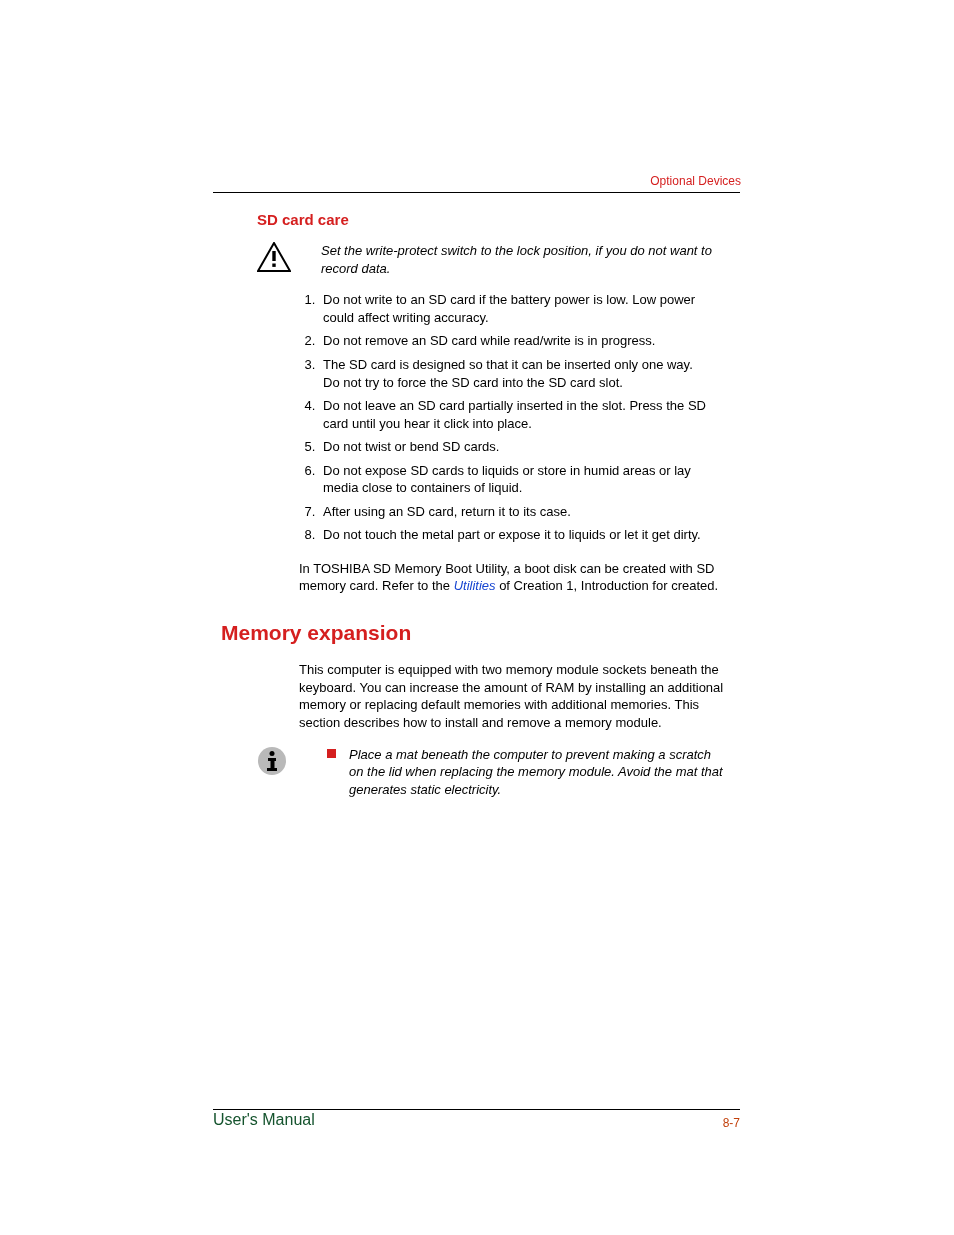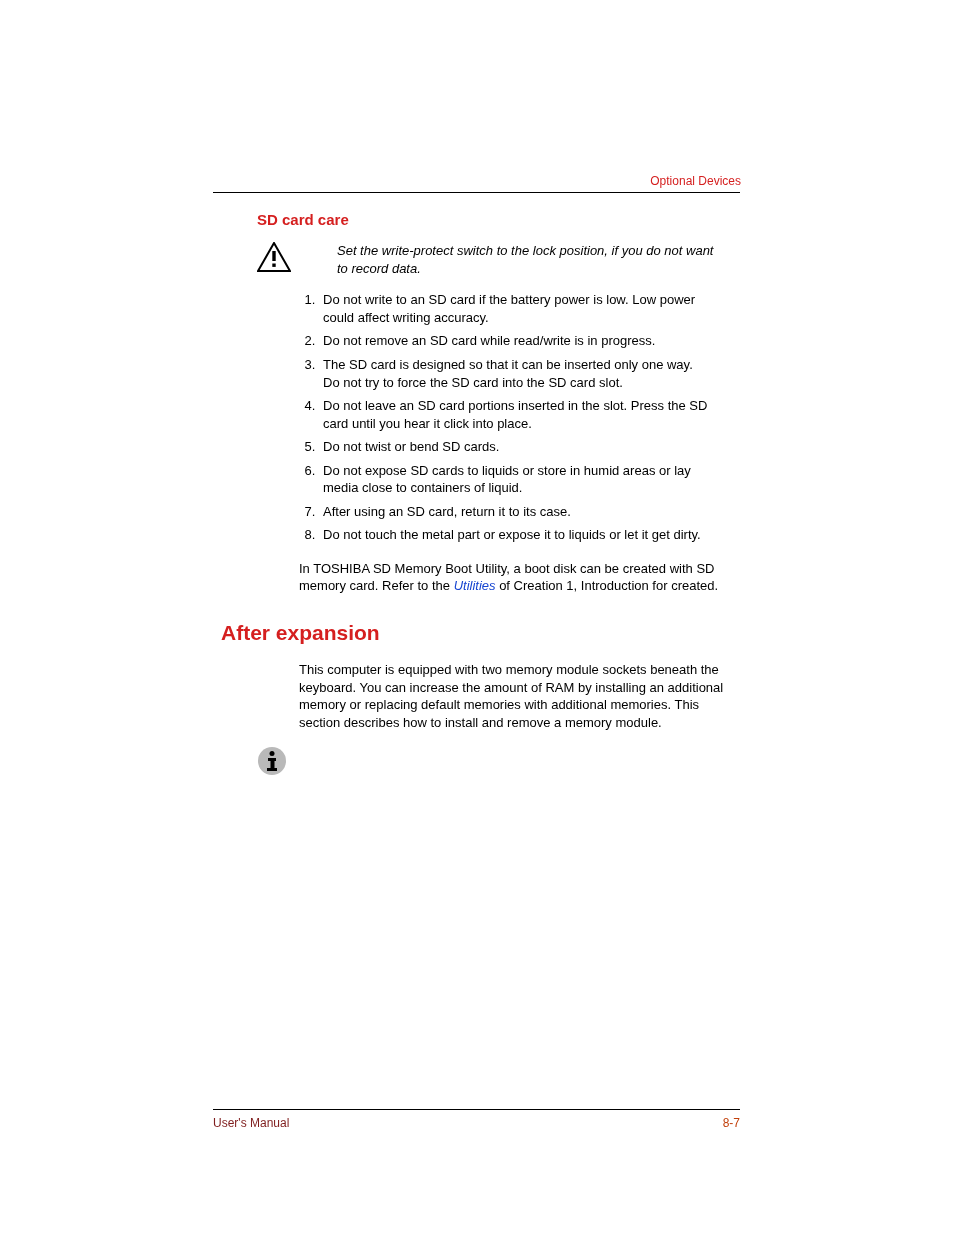--- a/index.html
+++ b/index.html
@@ -48,21 +48,21 @@
   .h2 {
     color: #d51f1f;
     font-weight: 700;
     font-size: 21px;
     margin: 24px 0 14px -36px;
     font-family: Arial, Helvetica, sans-serif;
   }
   .caution-row {
     display: flex;
     align-items: flex-start;
-    gap: 20px;
+    gap: 4px;
     margin: 10px 0 14px 0;
   }
   .caution-copy {
     font-style: italic;
     font-size: 13px;
     line-height: 1.35;
     flex: 1;
     padding-left: 26px;
   }
   .ol {
@@ -118,22 +118,22 @@
     position: absolute;
     left: 213px;
     right: 214px;
     bottom: 125px;
     border-top: 1px solid #000;
   }
   .footer-left {
     position: absolute;
     left: 213px;
     bottom: 104px;
-    color: #7f1d1d;
-    font-size: 12px;
+    color: #14532d;
+    font-size: 16px;
   }
   .footer-right {
     position: absolute;
     right: 214px;
     bottom: 104px;
     color: #c2410c;
     font-size: 12px;
     font-weight: 400;
   }
   .icon-caution svg, .icon-info svg { display:block; }
@@ -158,47 +158,48 @@
           <rect x="15.3" y="21.5" width="3.4" height="3.4" fill="#000"></rect>
         </svg>
       </span>
       <div class="caution-copy">Set the write-protect switch to the lock position, if you do not want to record data.</div>
     </div>
 
     <ol class="ol">
       <li>Do not write to an SD card if the battery power is low. Low power could affect writing accuracy.</li>
       <li>Do not remove an SD card while read/write is in progress.</li>
       <li>The SD card is designed so that it can be inserted only one way. Do not try to force the SD card into the SD card slot.</li>
-      <li>Do not leave an SD card portions inserted in the slot. Press the SD card until you hear it click into place.</li>
+      <li>Do not leave an SD card partially inserted in the slot. Press the SD card until you hear it click into place.</li>
       <li>Do not twist or bend SD cards.</li>
       <li>Do not expose SD cards to liquids or store in humid areas or lay media close to containers of liquid.</li>
       <li>After using an SD card, return it to its case.</li>
       <li>Do not touch the metal part or expose it to liquids or let it get dirty.</li>
     </ol>
 
 
     <div class="body-indent">
       <span>In TOSHIBA SD Memory Boot Utility, a boot disk can be created with SD memory card. Refer to the </span><span class="link">Utilities</span><span> of Creation 1, </span><span class="chap-ital">Introduction</span><span> for created.</span>
     </div>
 
-    <div class="h2">After expansion</div>
+    <div class="h2">Memory expansion</div>
 
     <div class="body-indent">This computer is equipped with two memory module sockets beneath the keyboard. You can increase the amount of RAM by installing an additional memory or replacing default memories with additional memories. This section describes how to install and remove a memory module.</div>
 
     <div class="info-row">
       <span class="icon-info">
         <svg width="30" height="30" viewBox="0 0 30 30">
           <circle cx="15" cy="15" r="14" fill="#b9b9b9"></circle>
           <circle cx="15" cy="7.5" r="2.5" fill="#000"></circle>
           <rect x="11" y="12" width="8" height="3" fill="#000"></rect>
           <rect x="13.5" y="12" width="4" height="11" fill="#000"></rect>
           <rect x="10" y="22" width="10" height="3" fill="#000"></rect>
         </svg>
       </span>
       <ul class="bullets">
+        <li>Place a mat beneath the computer to prevent making a scratch on the lid when replacing the memory module. Avoid the mat that generates static electricity.</li>
       </ul>
     </div>
 
   </div>
 
   <div class="hr-bottom"></div>
   <div class="footer-left">User's Manual</div>
   <div class="footer-right">8-7</div>
 
 </div>

